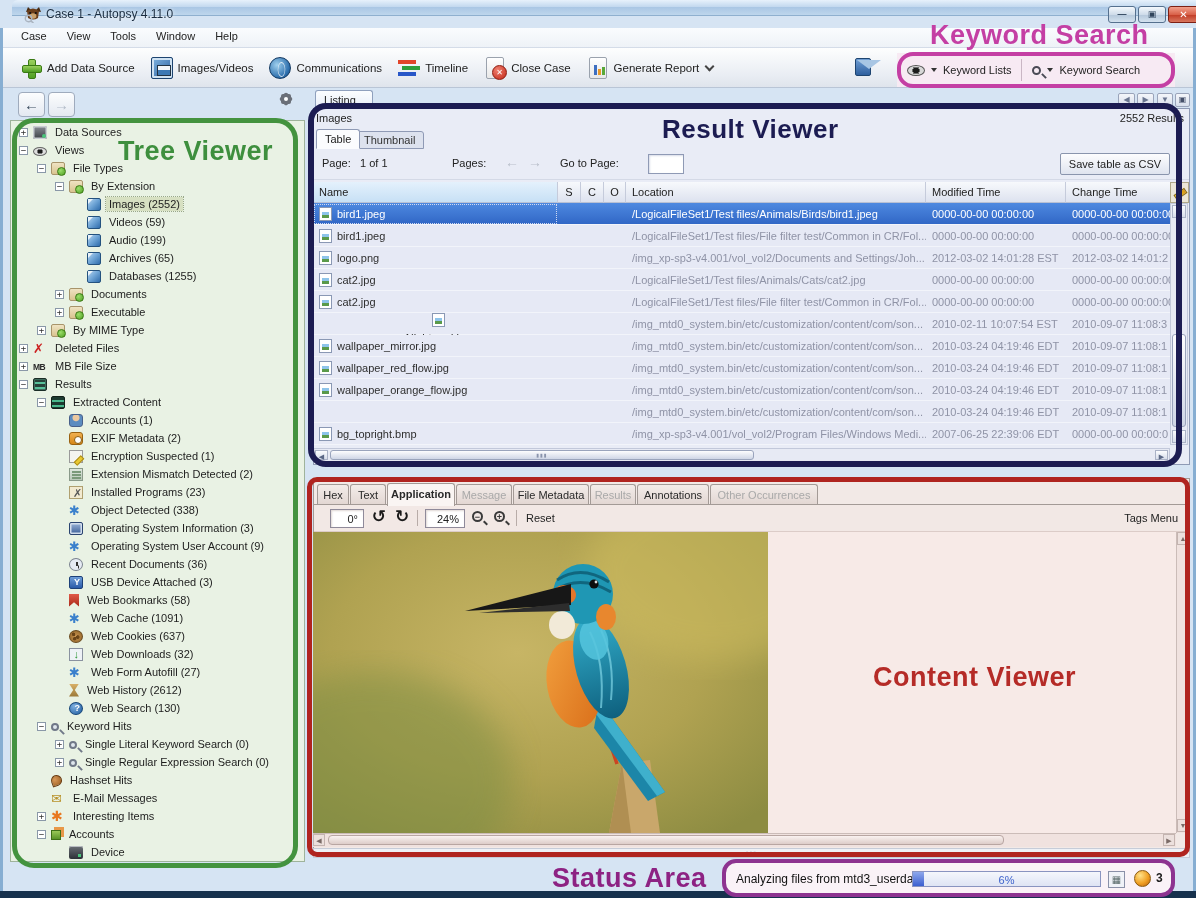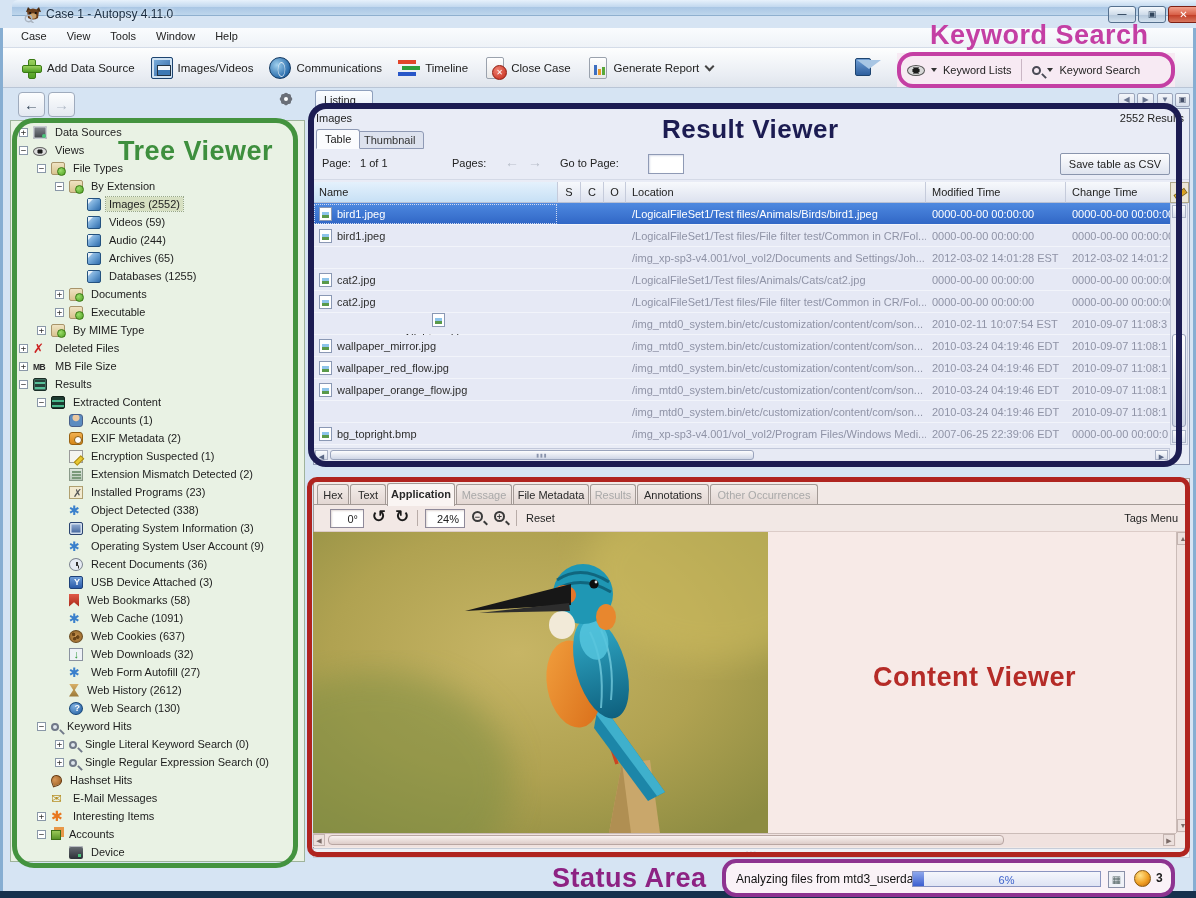--- a/index.html
+++ b/index.html
@@ -314,21 +314,21 @@
         <span class="tlabel sel">Images (2552)</span>
       </div>
       <div class="trow" style="top: 92px; left: 62px;">
         <span style="width: 9px;"></span>
         <i class="ti ti-bluefile"></i>
         <span class="tlabel">Videos (59)</span>
       </div>
       <div class="trow" style="top: 110px; left: 62px;">
         <span style="width: 9px;"></span>
         <i class="ti ti-bluefile"></i>
-        <span class="tlabel">Audio (244)</span>
+        <span class="tlabel">Audio (199)</span>
       </div>
       <div class="trow" style="top: 128px; left: 62px;">
         <span style="width: 9px;"></span>
         <i class="ti ti-bluefile"></i>
         <span class="tlabel">Archives (65)</span>
       </div>
       <div class="trow" style="top: 146px; left: 62px;">
         <span style="width: 9px;"></span>
         <i class="ti ti-bluefile"></i>
         <span class="tlabel">Databases (1255)</span>
@@ -540,20 +540,24 @@
           <span>bird1.jpeg</span>
         </div>
         <div class="rcell" style="left: 245px; width: 23px;"></div>
         <div class="rcell" style="left: 268px; width: 23px;"></div>
         <div class="rcell" style="left: 291px; width: 22px;"></div>
         <div class="rcell" style="left: 313px; width: 300px;">/LogicalFileSet1/Test files/File filter test/Common in CR/Fol...</div>
         <div class="rcell" style="left: 613px; width: 140px;">0000-00-00 00:00:00</div>
         <div class="rcell" style="left: 753px; width: 117px;">0000-00-00 00:00:00</div>
       </div>
       <div class="abs rrow" style="top: 247px;">
+        <div class="rcell namec" style="left: 0px; width: 245px;">
+          <span class="fic"></span>
+          <span>logo.png</span>
+        </div>
         <div class="rcell" style="left: 245px; width: 23px;"></div>
         <div class="rcell" style="left: 268px; width: 23px;"></div>
         <div class="rcell" style="left: 291px; width: 22px;"></div>
         <div class="rcell" style="left: 313px; width: 300px;">/img_xp-sp3-v4.001/vol_vol2/Documents and Settings/Joh...</div>
         <div class="rcell" style="left: 613px; width: 140px;">2012-03-02 14:01:28 EST</div>
         <div class="rcell" style="left: 753px; width: 117px;">2012-03-02 14:01:2</div>
       </div>
       <div class="abs rrow" style="top: 269px;">
         <div class="rcell namec" style="left: 0px; width: 245px;">
           <span class="fic"></span>

